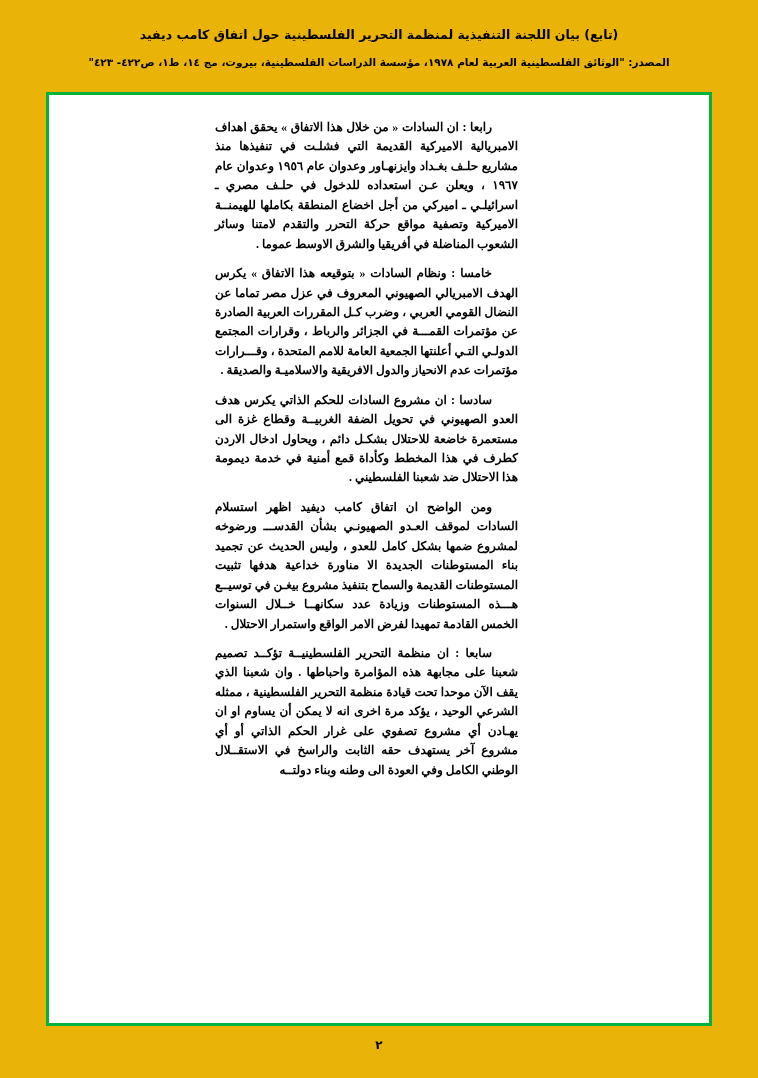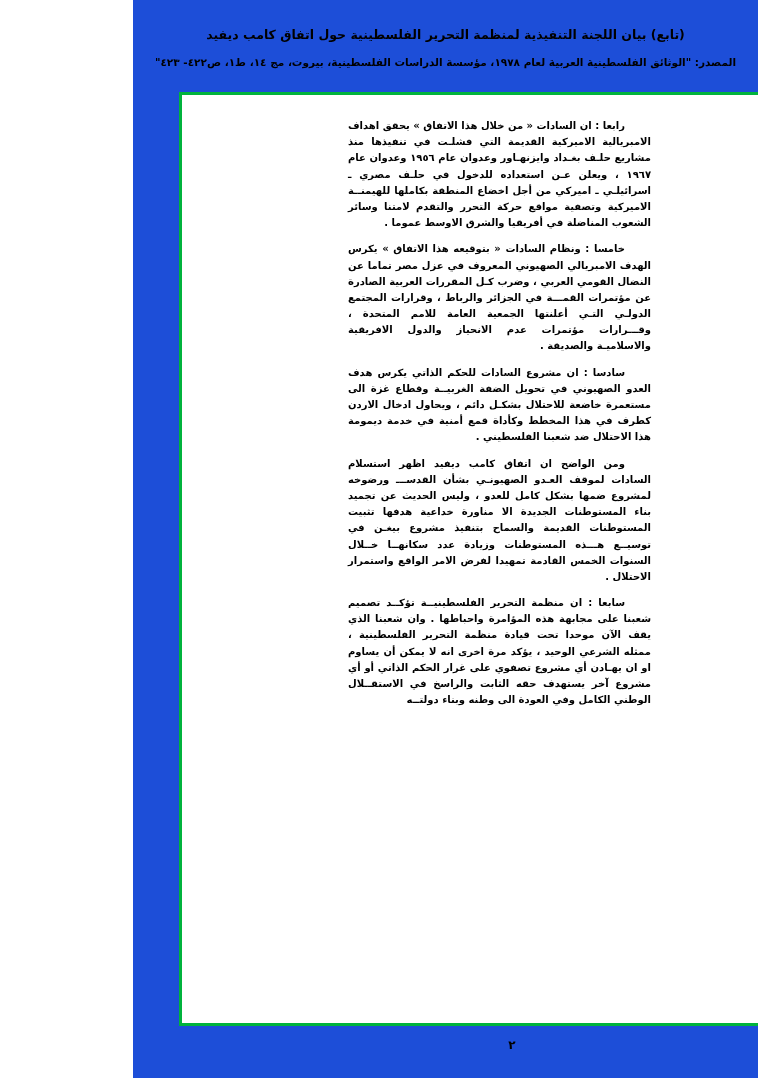--- a/index.html
+++ b/index.html
@@ -9,25 +9,25 @@
   }
   body {
     width: 758px;
     height: 1078px;
     position: relative;
     font-family: "DejaVu Sans", "Liberation Sans", sans-serif;
     color: #000000;
   }
 
   .page {
-    width: 625px;
+    width: 758px;
     height: 1078px;
     box-sizing: border-box;
     position: relative;
-    background: #1d4ed8;
+    background: #eab308;
   }
 
   .header {
     padding-top: 26px;
     text-align: center;
   }
 
   .header-title {
     font-size: 12.5px;
     font-weight: bold;
@@ -60,26 +60,27 @@
     top: 118px;
     left: 0;
     width: 758px;
     height: 900px;
     box-sizing: border-box;
     padding: 0 240px 0 215px;
   }
 
   p.para {
     margin: 0 0 10px 0;
-    font-size: 10px;
+    font-size: 12px;
     line-height: 1.62;
     text-align: justify;
     text-align-last: right;
     font-weight: bold;
     color: #000000;
+    font-family: Liberation Serif, serif;
   }
 
   p.para .indent {
     display: inline-block;
     width: 26px;
   }
 
   .footer-page {
     position: absolute;
     bottom: 26px;

